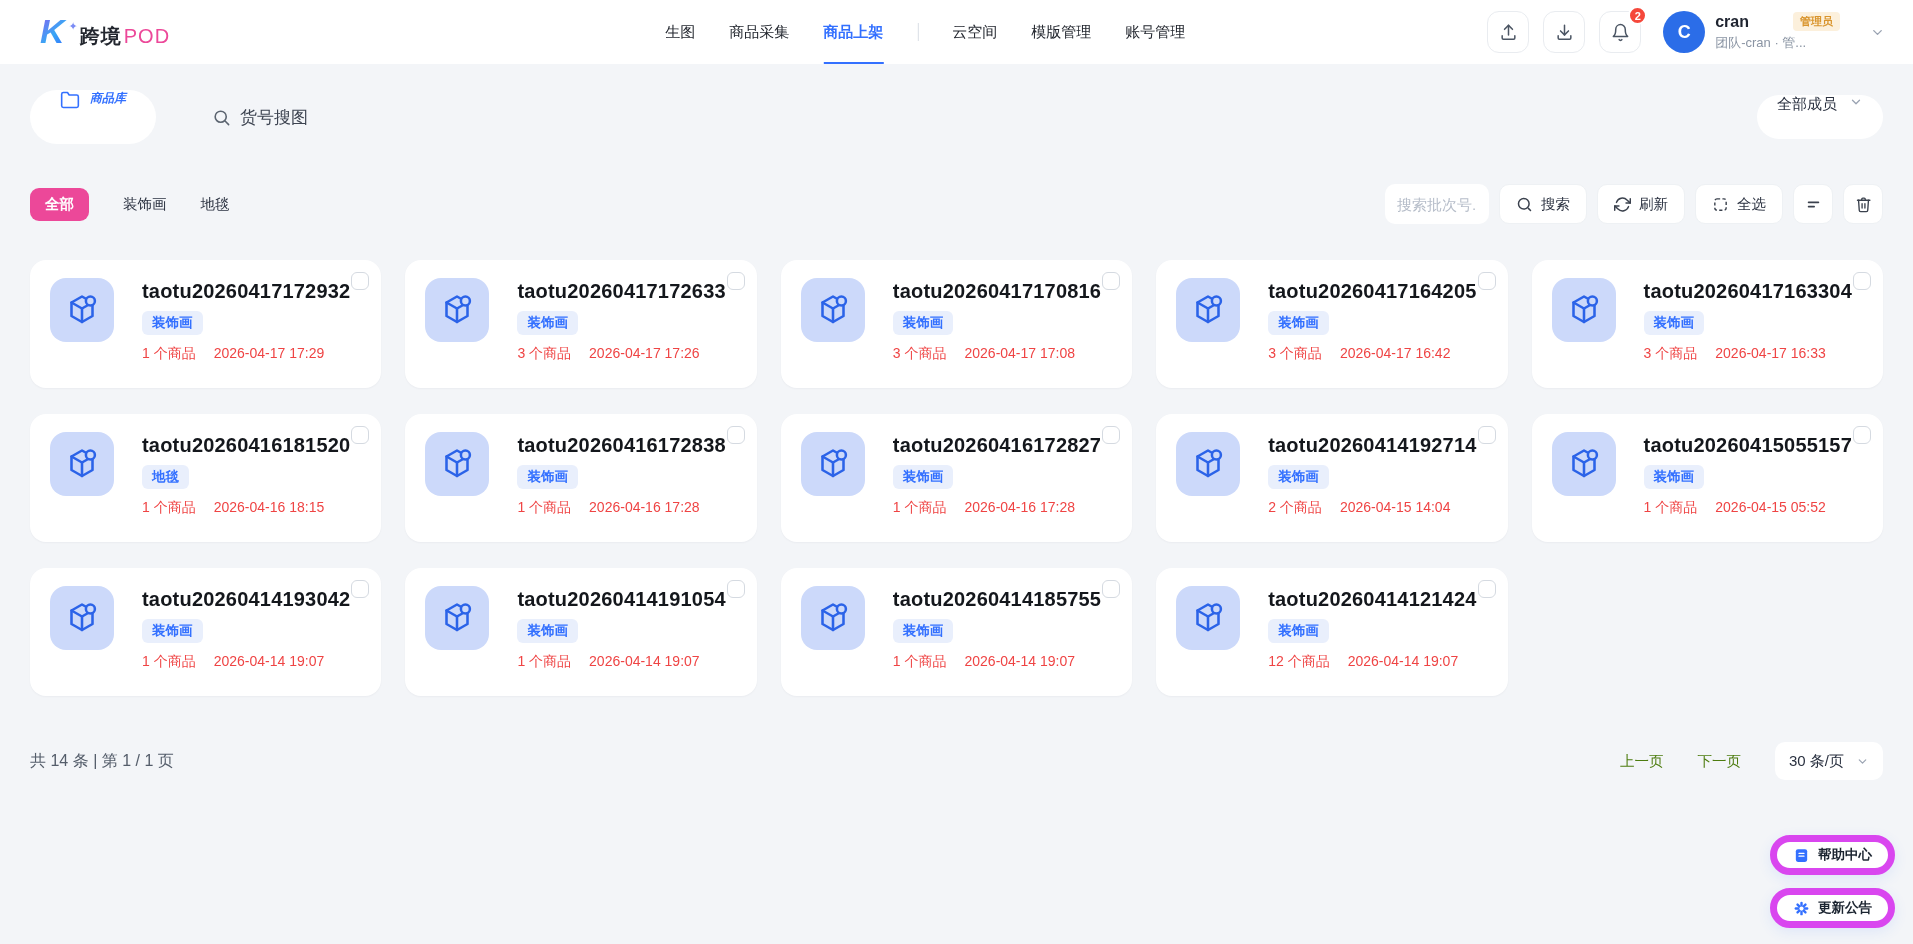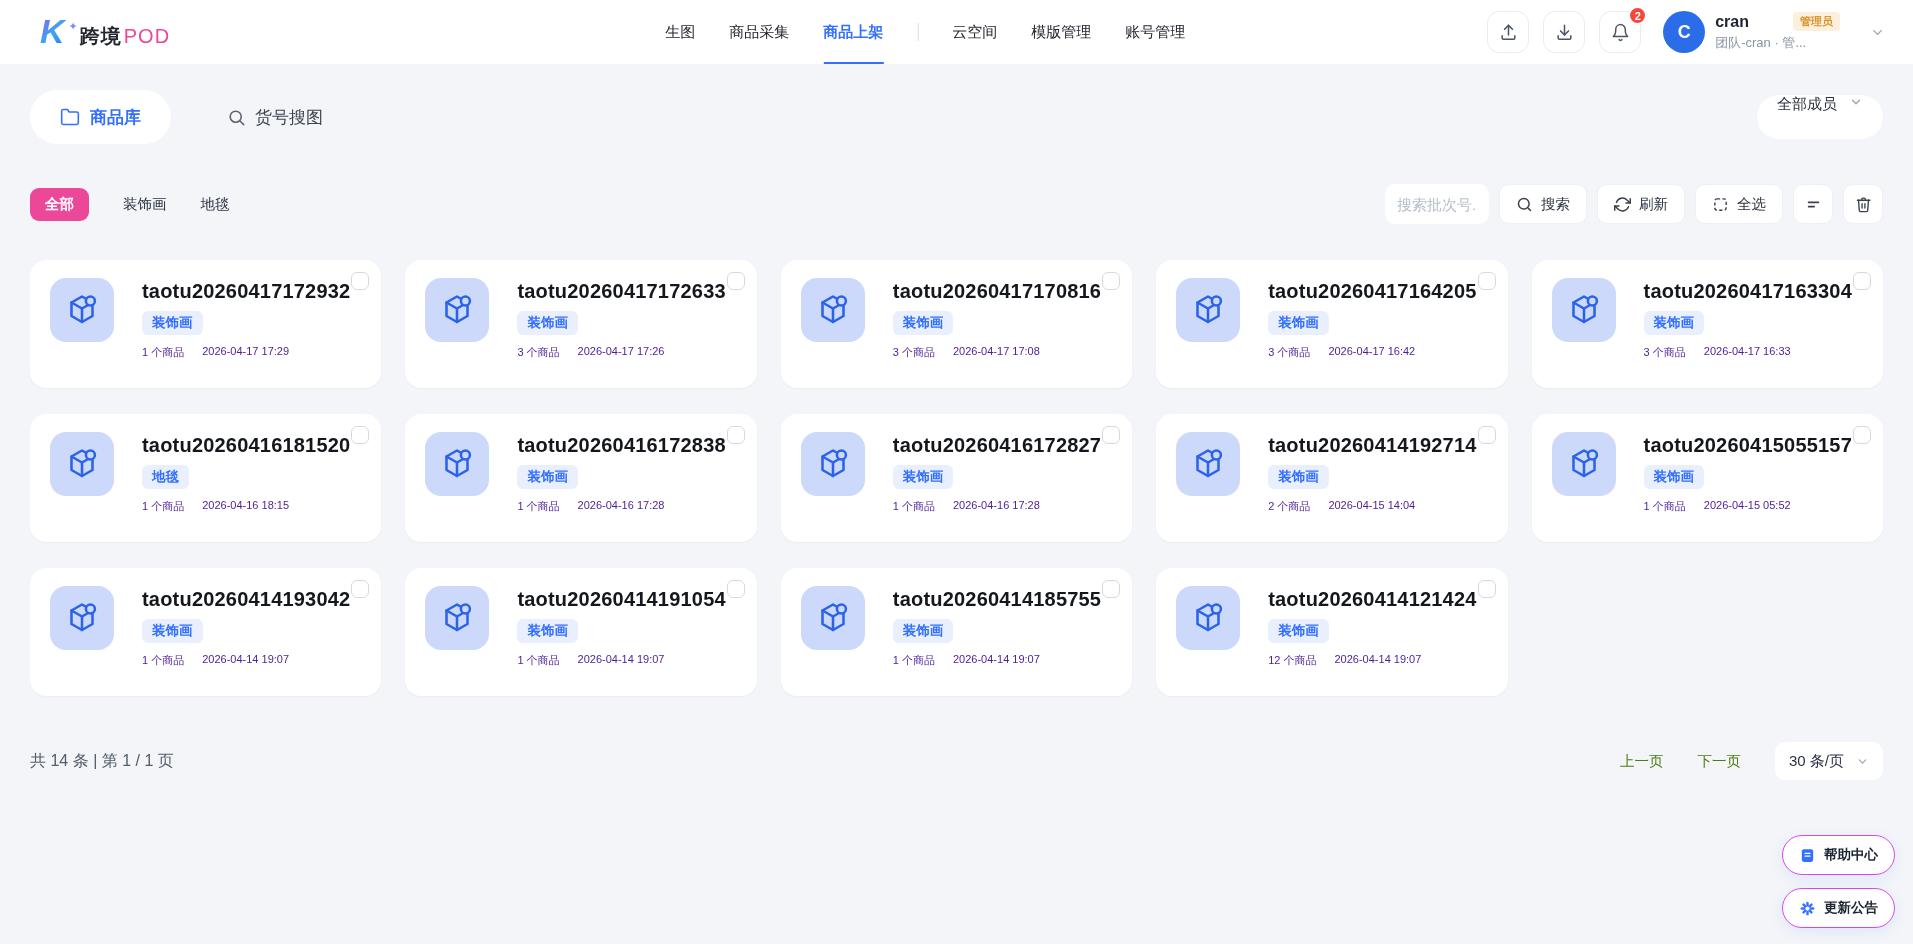--- a/index.html
+++ b/index.html
@@ -60,23 +60,24 @@
     padding:2px 7px; border-radius:4px;margin-left:36px;
   }
   .user-sub { font-size:13px; color:#8a94a3; margin-top:3px; max-width:120px;
               white-space:nowrap; overflow:hidden; }
   .user-chevron { color:#9aa3b2; margin-left:20px; }
 
   
   .subheader { margin:26px 30px 0; display:flex; align-items:center; }
   .library-btn {
     height:54px; padding:0 30px; border-radius:27px; background:#fff; border:none;
-    display:flex; align-items:center; gap:10px; color:#3370ff;
-    font-size:17px; font-weight:600; cursor:pointer;
+    display:flex; align-items:flex-start; gap:10px; color:#3370ff;
+    font-size:12px; font-weight:600; cursor:pointer;
     font-family:inherit;
+    font-style:italic;
   }
   .img-search { display:flex; align-items:center; gap:9px; margin-left:56px;
                 color:#3c4350; font-size:17px; cursor:pointer; }
   .member-select {
     margin-left:auto; height:44px; border-radius:22px; background:#fff;
     display:flex; align-items:flex-start; gap:12px; padding:0 20px;
     font-size:15px; color:#2a3140; cursor:pointer;
   }
   .chev { color:#9aa3b2; }
 
@@ -114,41 +115,41 @@
   .tile {
     width:64px; height:64px; border-radius:16px; background:#ccd9fa; flex:0 0 64px;
     display:flex; align-items:center; justify-content:center;
   }
   .card-title { font-size:20px; font-weight:700; color:#14171c; letter-spacing:.2px;
                 padding-top:2px; }
   .card-tag {
     display:inline-block; margin-top:8px; background:#e9effc; color:#3370ff;
     font-size:13.5px; font-weight:600; padding:3px 10px; border-radius:6px;
   }
-  .card-meta { display:flex; gap:18px; margin-top:10px; font-size:11px; color:#4c1d95; }
+  .card-meta { display:flex; gap:18px; margin-top:10px; font-size:14px; color:#ef4444; }
   .card-check {
     position:absolute; top:12px; right:12px; width:18px; height:18px;
     border:1.5px solid #d5dae1; border-radius:6px; background:#fff; cursor:pointer;
   }
 
   
   .pagination { margin:46px 30px 0; display:flex; align-items:center; }
   .page-summary { font-size:16px; color:#545d6a; }
   .page-right { margin-left:auto; display:flex; align-items:center; gap:34px; }
   .page-nav { font-size:14.5px; color:#4d7c0f; cursor:pointer; }
   .page-size {
     height:38px; border-radius:10px; background:#fff; display:flex; align-items:center;
     gap:12px; padding:0 14px; font-size:15px; color:#2a3140; cursor:pointer;
   }
 
   
   .floaters { position:fixed; right:18px; bottom:16px; display:flex;
               flex-direction:column; align-items:flex-end; gap:13px; }
   .floater {
-    height:40px; border-radius:21px; background:#fff; border:1px solid #d946ef;
+    height:40px; border-radius:21px; background:#fff; border:7px solid #d946ef;
     box-shadow:0 4px 14px rgba(51,112,255,.10);
     display:flex; align-items:center; gap:8px; padding:0 16px;
     font-size:13.5px; font-weight:600; color:#1b2430; cursor:pointer;
   }
 </style>
 </head>
 <body>
 
 <div class="header">
   <div class="logo">

